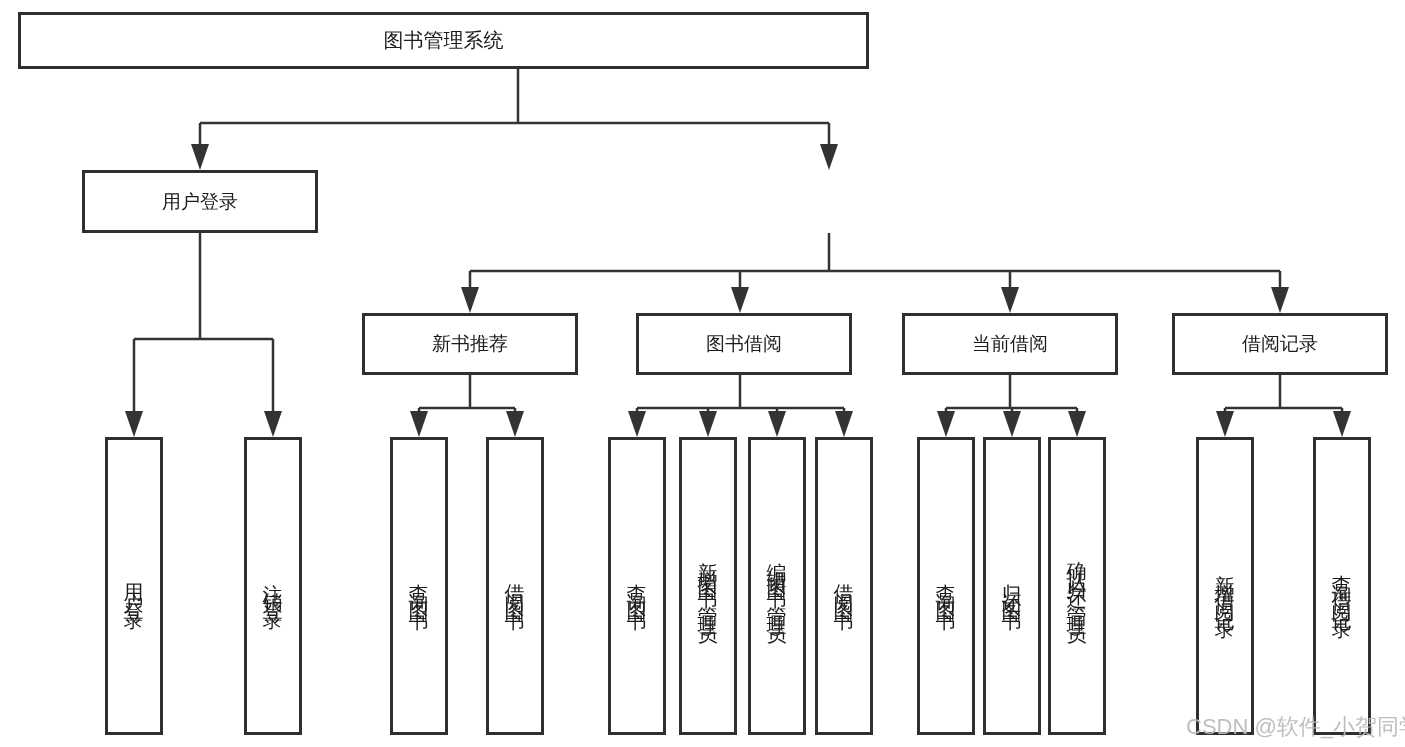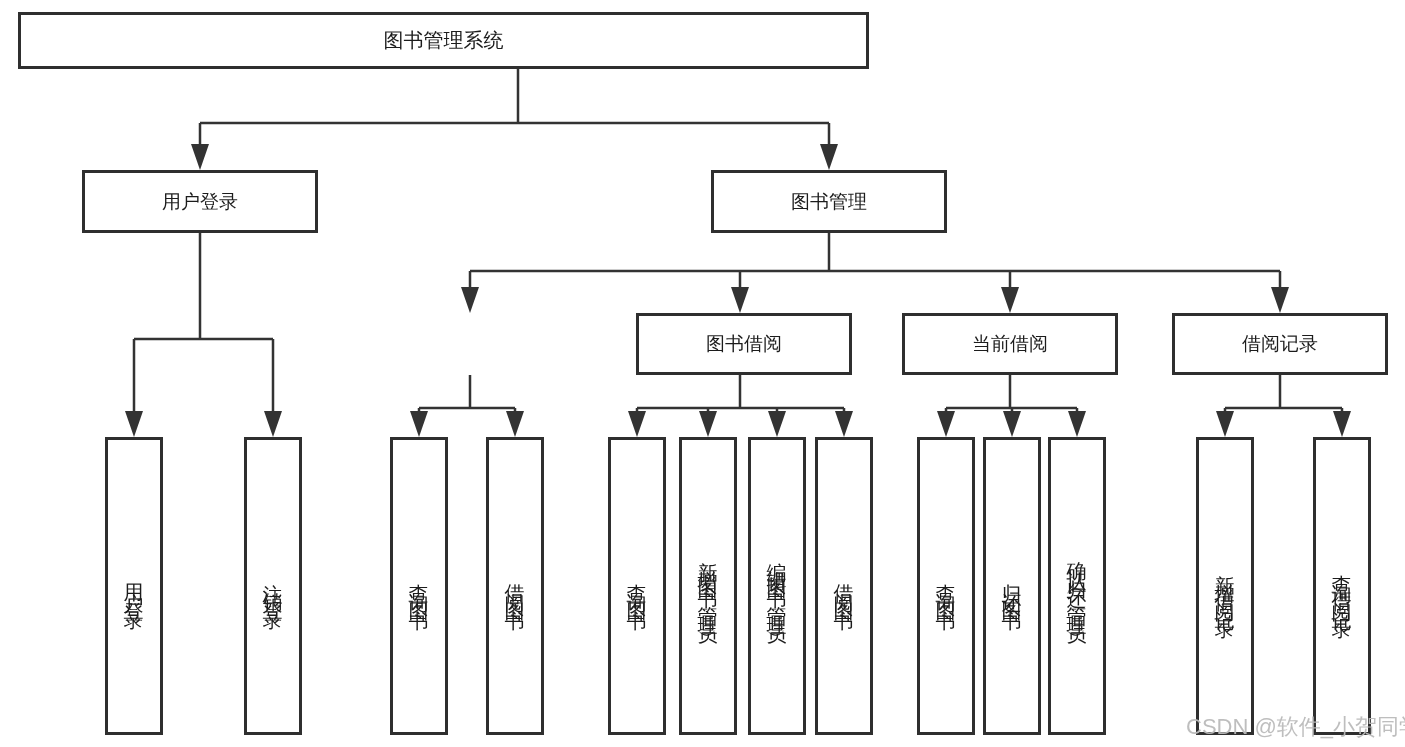--- a/index.html
+++ b/index.html
@@ -124,24 +124,24 @@
     </g>
   </svg>
 
   <div class="box root">
     <span>图书管理系统</span>
   </div>
 
   <div class="box lvl2" style="left:82px;">
     <span>用户登录</span>
   </div>
-  <div class="box lvl2" style="left:711px;">
-    <span>图书管理</span>
+
+  <div class="box lvl3" style="left:362px;">
+    <span>新书推荐</span>
   </div>
-
   <div class="box lvl3" style="left:636px;text-align:right;">
     <span>图书借阅</span>
   </div>
   <div class="box lvl3" style="left:1172px;">
     <span>借阅记录</span>
   </div>
   <div class="box lvl3" style="left:902px;">
     <span>当前借阅</span>
   </div>
 

